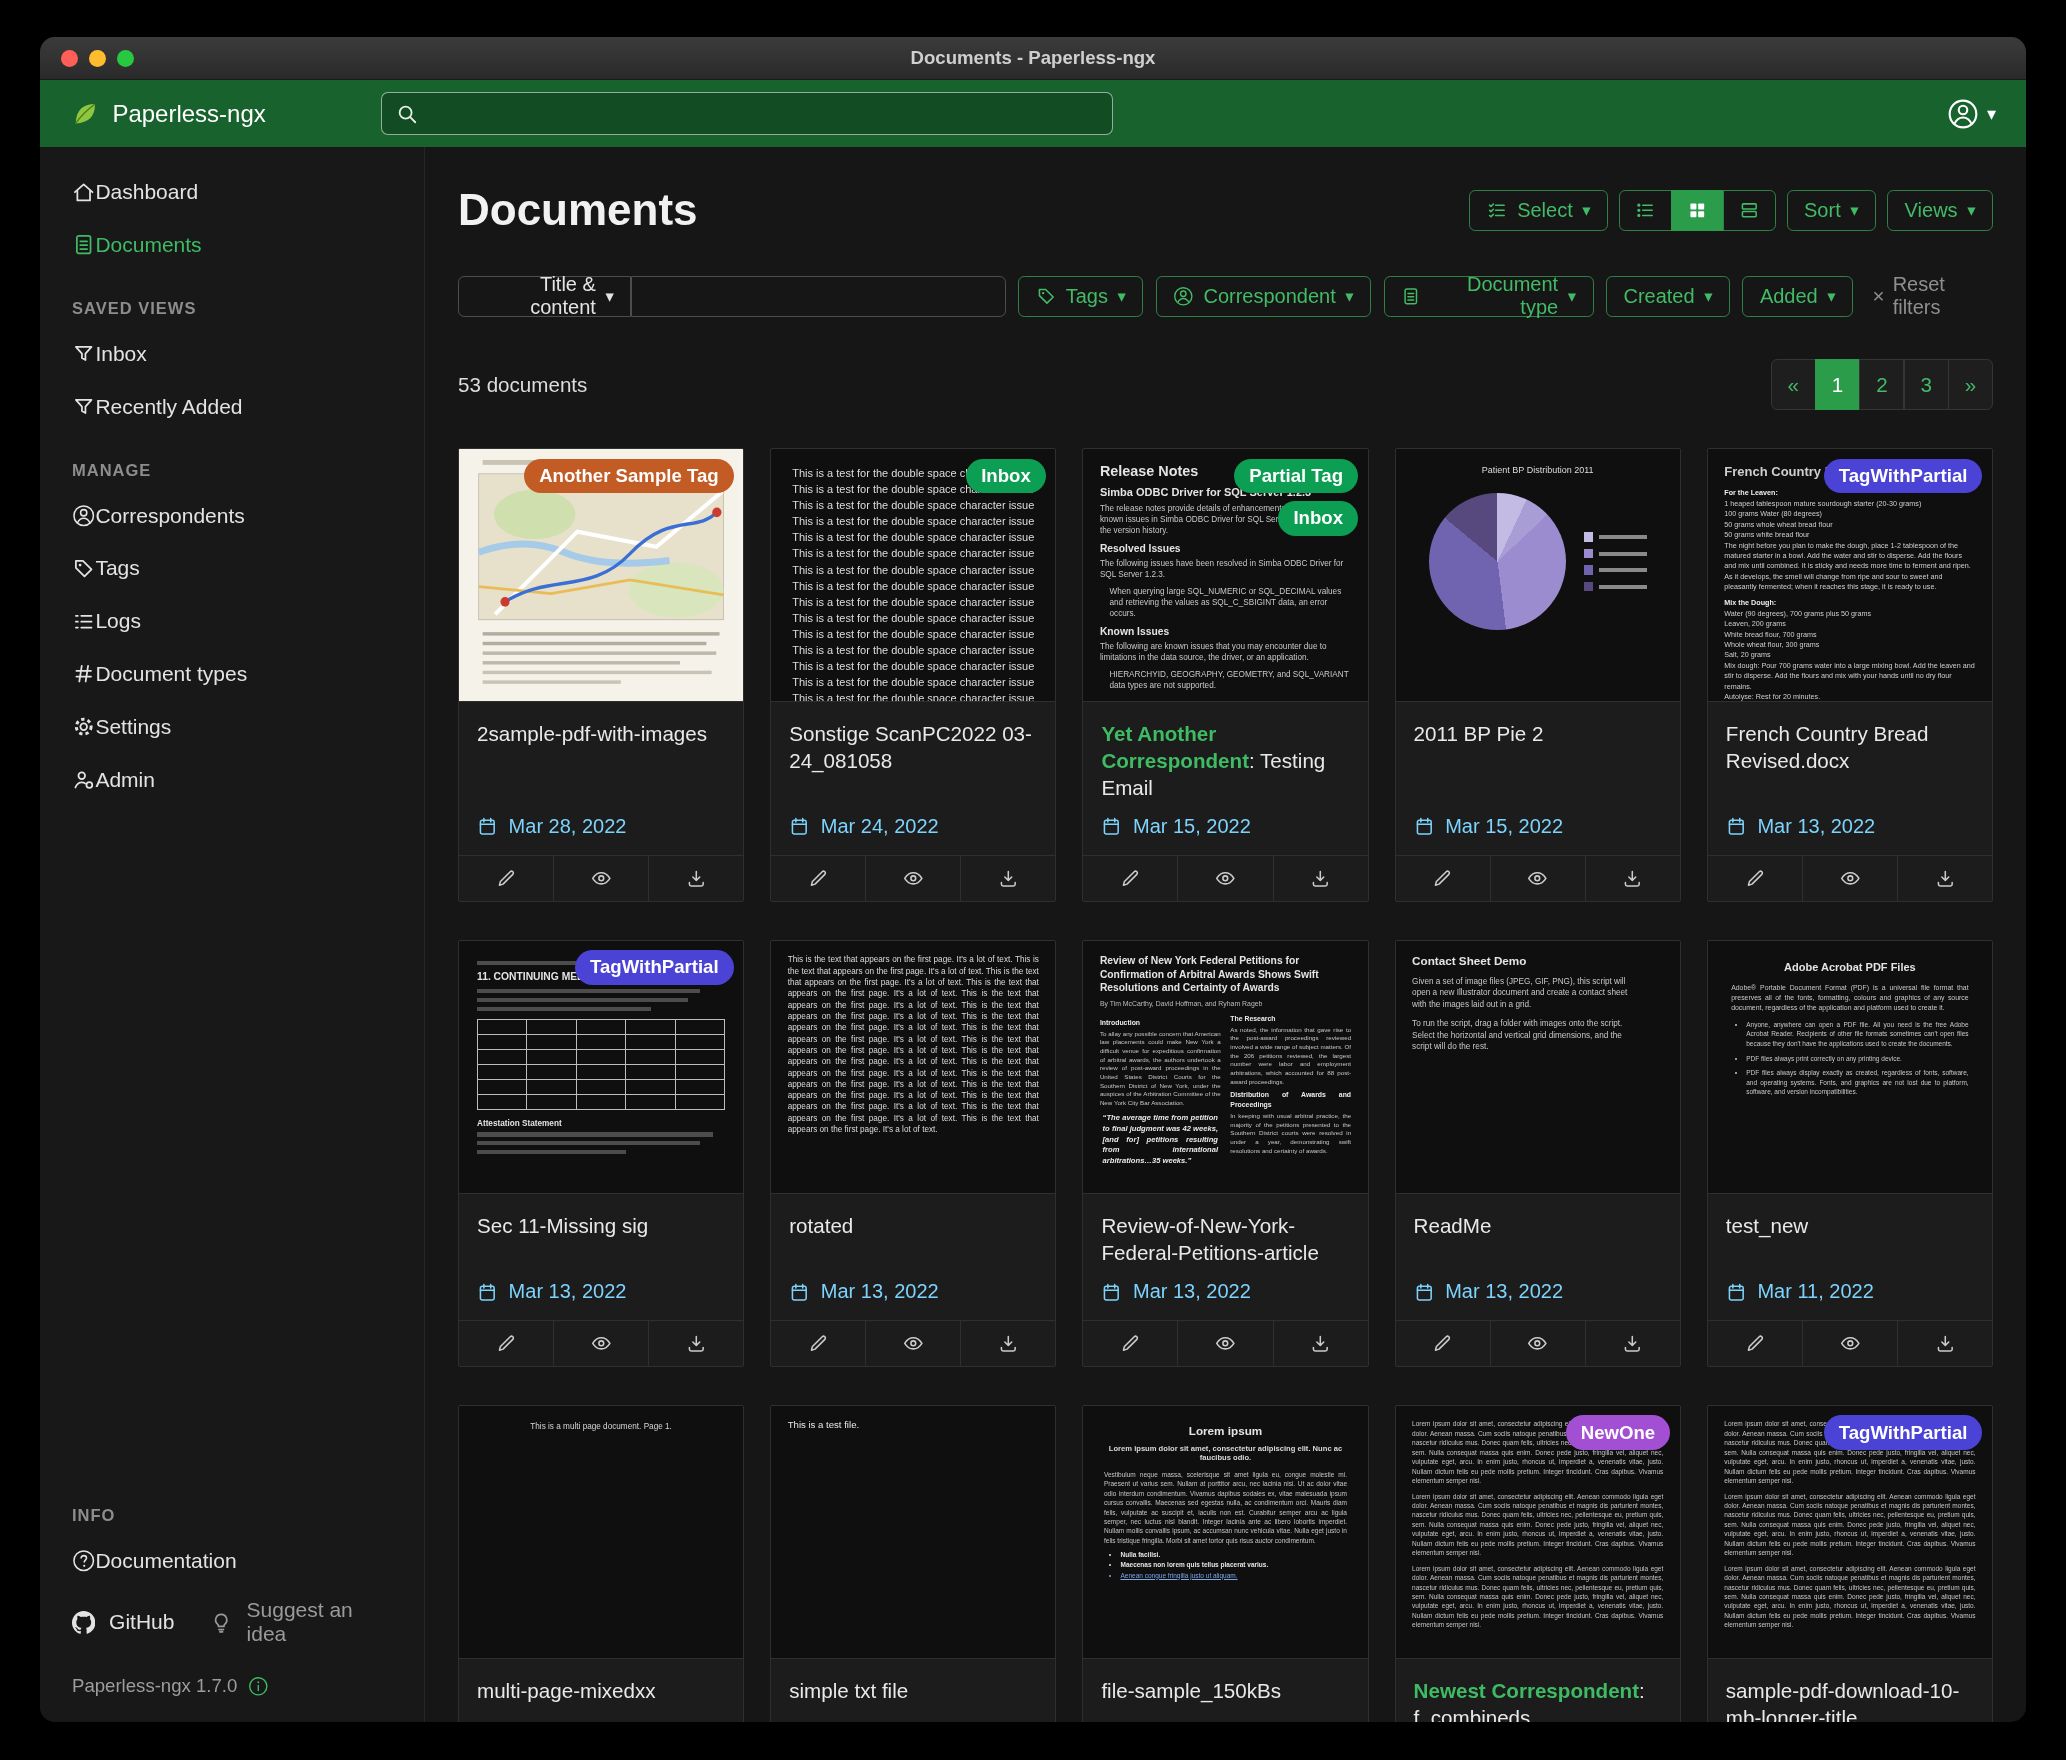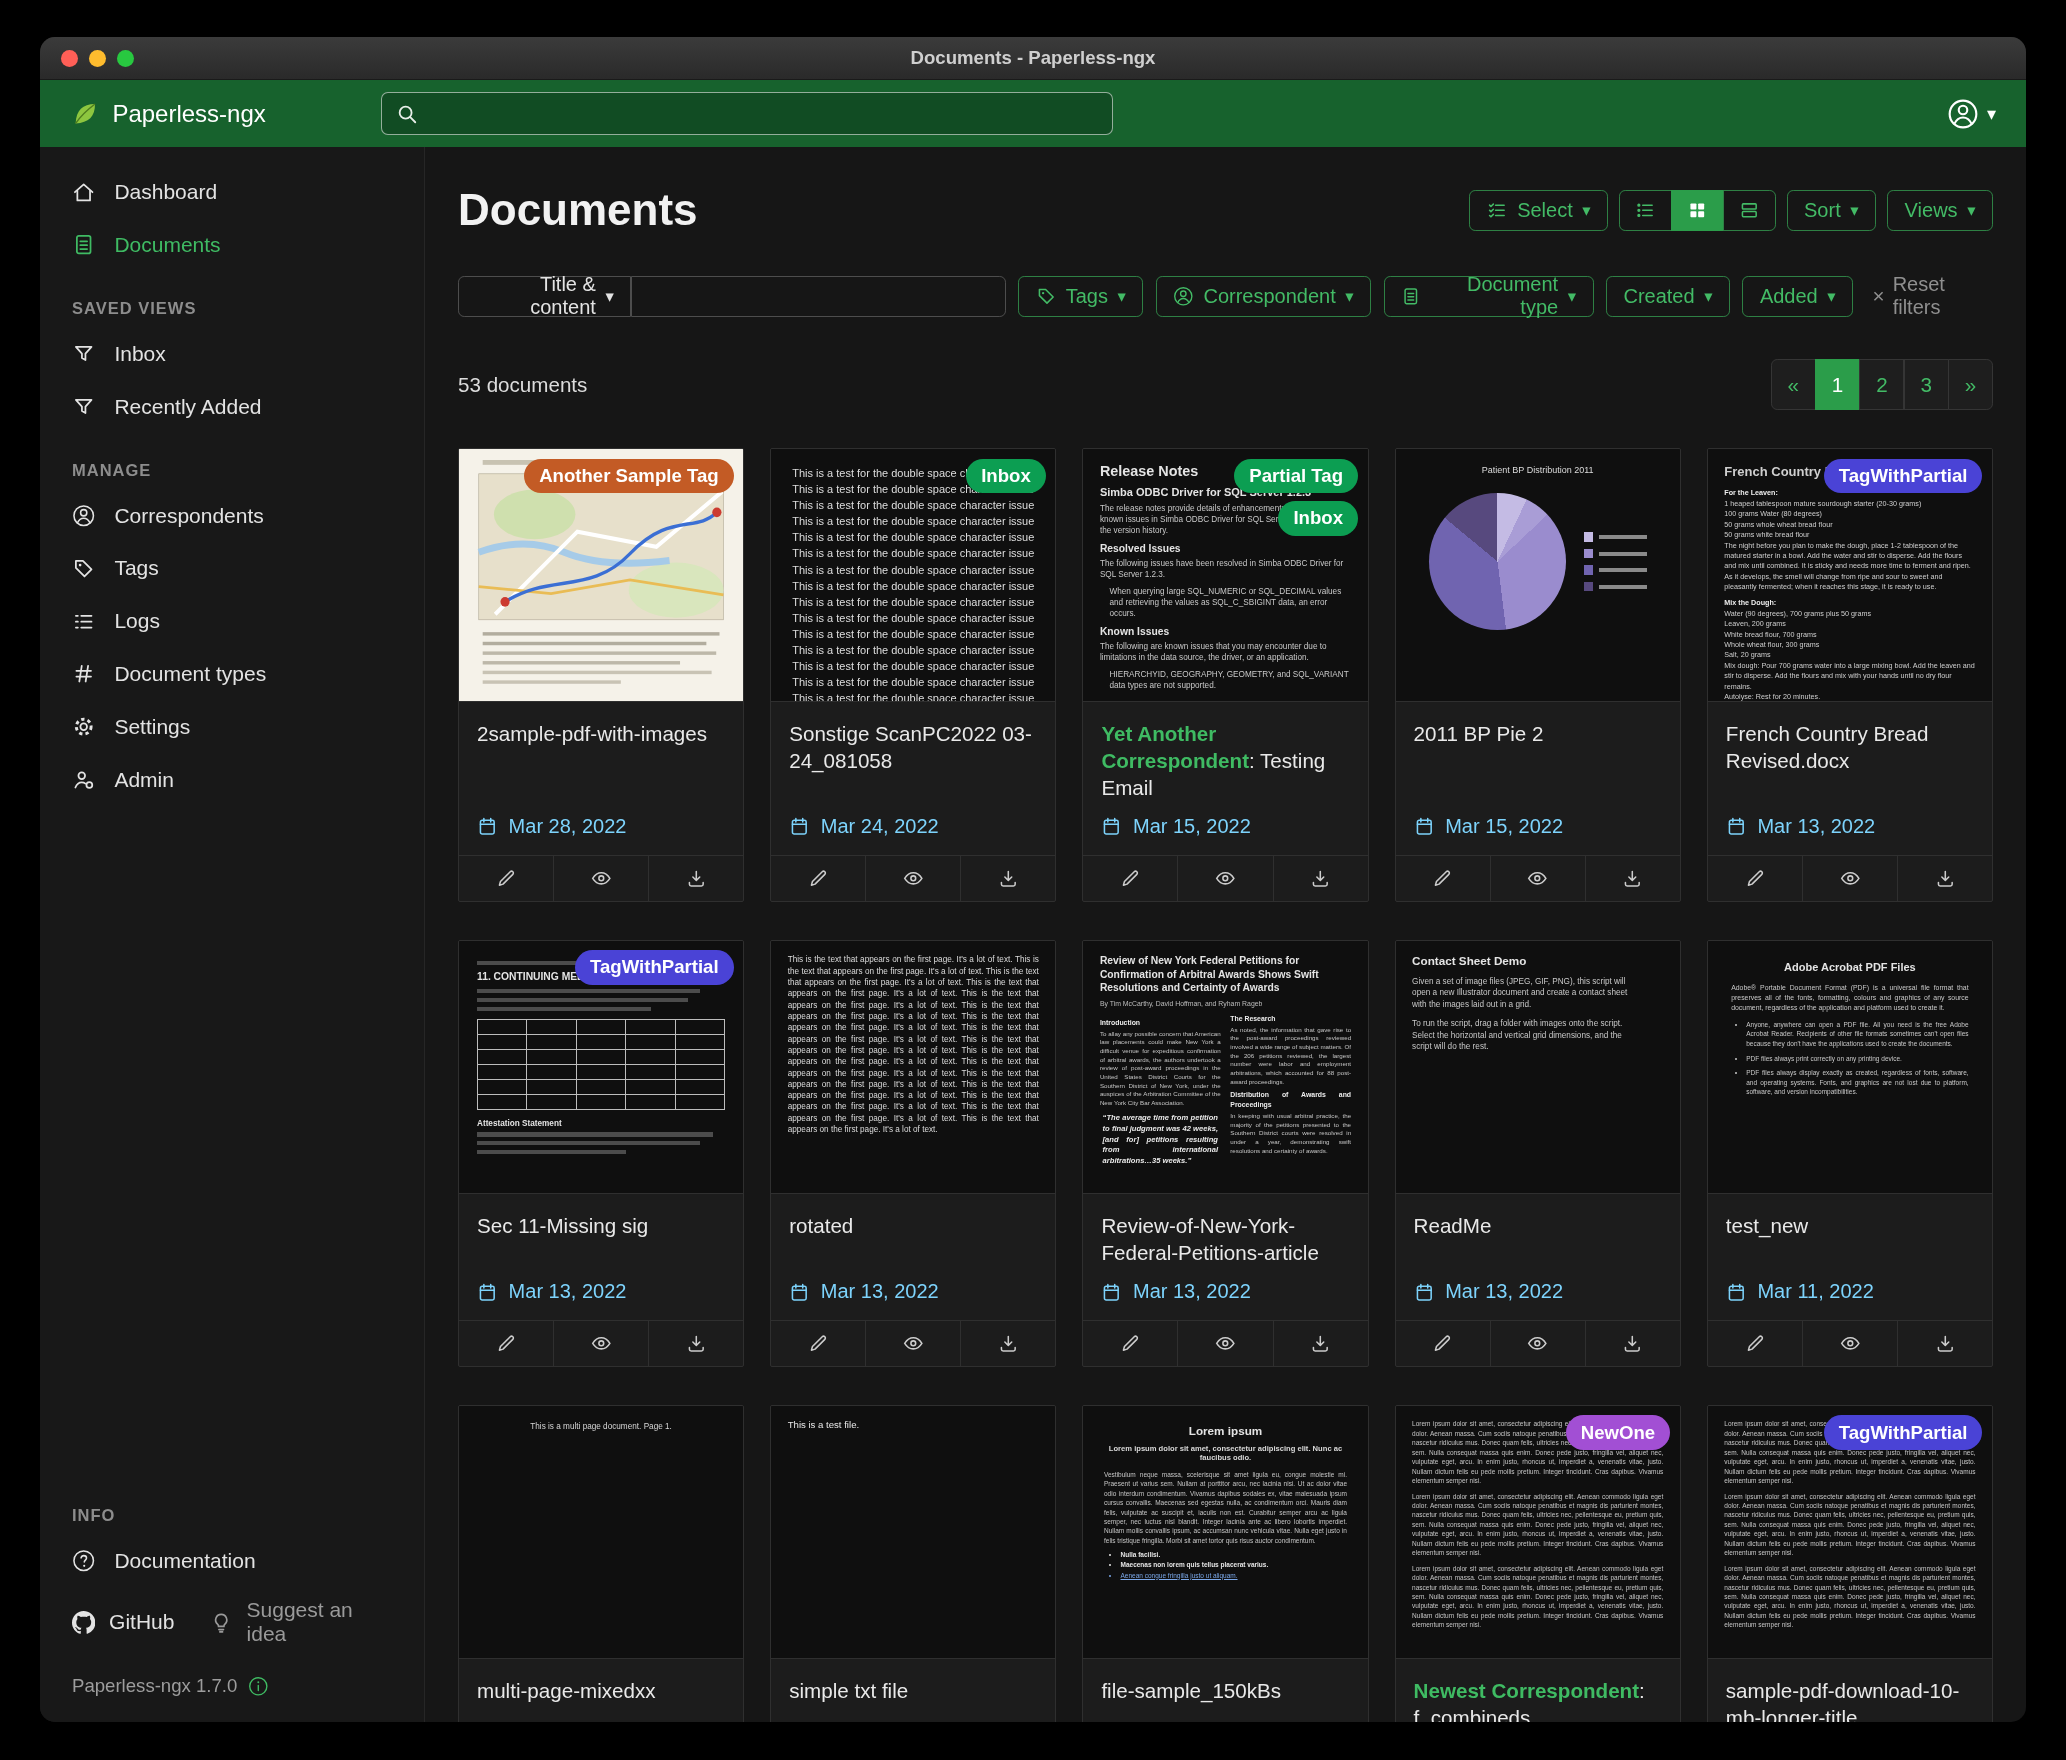--- a/index.html
+++ b/index.html
@@ -29,21 +29,21 @@
   .userbox { margin-left:auto; display:flex; align-items:center; gap:8.2px; color:#fff; }
   .userbox svg { width:32px; height:32px; }
   .caret { font-size:18px; line-height:1; color:inherit; }
 
   
   .shell { flex:1; display:flex; min-height:0; }
 
   
   .sidebar { width:385px; flex:0 0 385px; background:#181818; border-right:0.7px solid #262626;
     padding:19px 0 20.6px; display:flex; flex-direction:column; }
-  .side-item { display:flex; align-items:center; gap:19px; padding:14.4px 32px; font-size:21px; color:#e3e3e3; cursor:default; }
+  .side-item { display:flex; align-items:center; padding:14.4px 32px; font-size:21px; color:#e3e3e3; cursor:default; }
   .side-item svg { width:23.4px; height:23.4px; flex:0 0 auto; }
   .side-item.active { color:#3fbb63; }
   .side-label { padding:27.5px 32px 9.6px; font-size:16.5px; letter-spacing:1px; color:#8d8d8d; font-weight:bold; }
   .side-bottom { margin-top:auto; }
   .side-row { display:flex; align-items:center; gap:36px; padding:0 32px; }
   .side-row .mini { display:flex; align-items:center; gap:13.7px; font-size:21px; color:#e3e3e3; padding:11px 0; }
   .side-row .mini.muted { color:#9a9a9a; }
   .side-row .mini svg { width:23.4px; height:23.4px; }
   .version { display:flex; align-items:center; gap:11px; padding:18px 32px 4.1px; font-size:18.6px; color:#9d9d9d; }
   .version svg { width:20.6px; height:20.6px; color:#3fbb63; }

